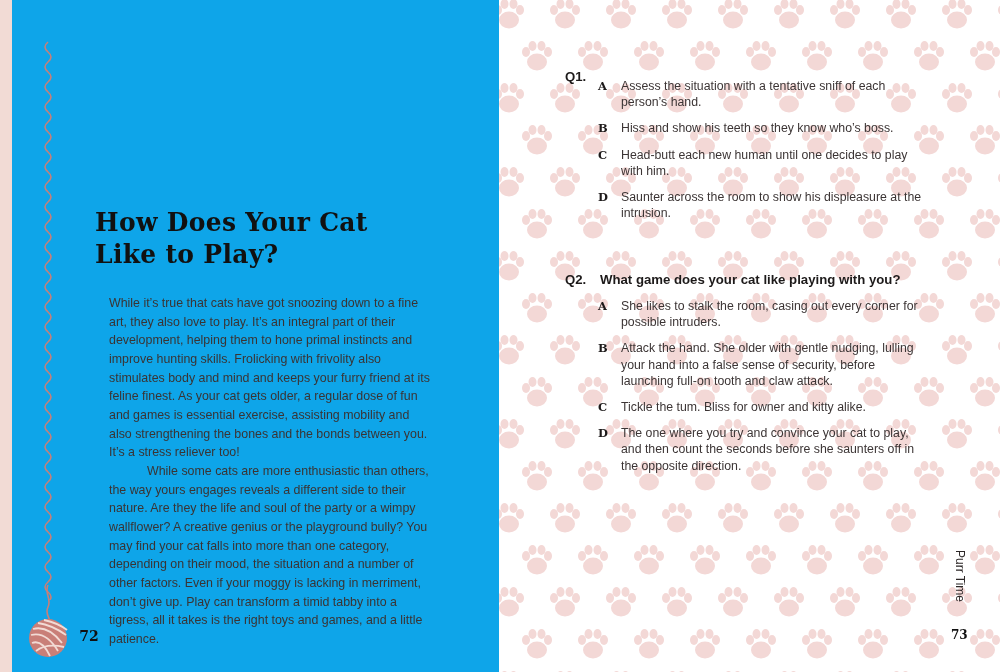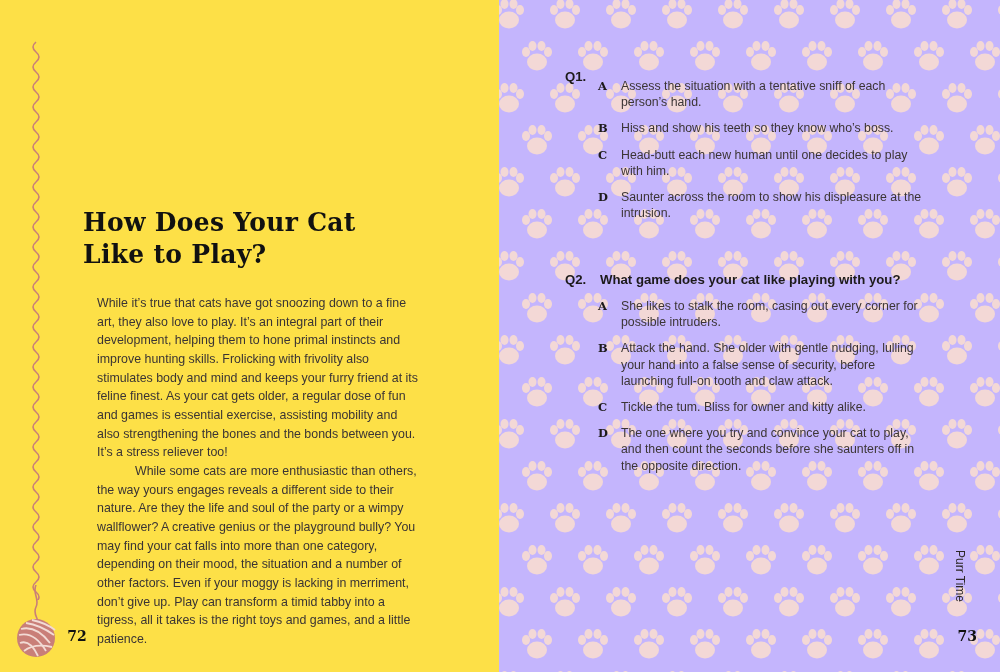--- a/index.html
+++ b/index.html
@@ -1,19 +1,19 @@
 <!DOCTYPE html>
 <html><head>
 <meta charset="utf-8">
 <style>
   html, body { margin:0; padding:0; }
   body { width:1000px; height:672px; position:relative; overflow:hidden; background:#f2dbd5; }
   .page { position:absolute; top:0; height:672px; }
-  .left { left:0; width:499px; background:#fde047; }
-  .right { left:499px; width:501px; background:#c4b5fd; overflow:hidden; }
+  .left { left:12px; width:499px; background:#0ea5e9; }
+  .right { left:499px; width:501px; background:#ffffff; overflow:hidden; }
   .paws { position:absolute; left:0; top:0; width:501px; height:672px; }
   .wave { position:absolute; left:26px; top:40px; }
   .heading {
     position:absolute; left:83px; top:207px; width:330px;
     font-family:"DejaVu Serif", serif; font-weight:bold;
     font-size:25px; line-height:30px; color:#111; margin:0; letter-spacing:0.3px;
     transform:scaleY(1.05); transform-origin:top left;
   }
   .body-text {
     position:absolute; left:84px; top:281px; width:326px;
@@ -32,22 +32,22 @@
   .q-num { position:absolute; left:0; top:0; font-weight:bold; font-size:13.2px; line-height:17px; color:#1d1a1a; }
   .q-text { margin-left:35px; font-weight:bold; font-size:13.2px; line-height:17px; color:#1d1a1a; width:335px; }
   .options { margin:10px 0 0 33px; padding:0; list-style:none; }
   .option { position:relative; padding-left:23px; font-size:12.3px; line-height:16.2px; color:#3c3535; margin-bottom:10px; width:310px; }
   .opt-letter { position:absolute; left:0; top:0; font-family:"DejaVu Serif", serif; font-weight:bold; font-size:11.5px; color:#1d1a1a; }
   .running {
     position:absolute; left:953px; top:550px;
     writing-mode:vertical-rl; font-family:"Liberation Sans", sans-serif; font-size:12px; color:#2b2626;
   }
   .pnum-right {
-    position:absolute; left:951px; top:628px; width:26px; text-align:right;
-    font-family:"DejaVu Serif", serif; font-weight:bold; font-size:14px; color:#111;
+    position:absolute; left:951px; top:628px; width:26px; text-align:left;
+    font-family:"DejaVu Serif", serif; font-weight:bold; font-size:12px; color:#111;
   }
 </style>
 </head>
 <body>
 
 <div class="page left">
   <svg class="wave" width="20" height="560" viewBox="0 0 20 560">
     <path id="wavepath" d="M10 2 Q4 7 10 12 Q16 17 10 22 Q4 27 10 32 Q16 37 10 42 Q4 47 10 52 Q16 57 10 62 Q4 67 10 72 Q16 77 10 82 Q4 87 10 92 Q16 97 10 102 Q4 107 10 112 Q16 117 10 122 Q4 127 10 132 Q16 137 10 142 Q4 147 10 152 Q16 157 10 162 Q4 167 10 172 Q16 177 10 182 Q4 187 10 192 Q16 197 10 202 Q4 207 10 212 Q16 217 10 222 Q4 227 10 232 Q16 237 10 242 Q4 247 10 252 Q16 257 10 262 Q4 267 10 272 Q16 277 10 282 Q4 287 10 292 Q16 297 10 302 Q4 307 10 312 Q16 317 10 322 Q4 327 10 332 Q16 337 10 342 Q4 347 10 352 Q16 357 10 362 Q4 367 10 372 Q16 377 10 382 Q4 387 10 392 Q16 397 10 402 Q4 407 10 412 Q16 417 10 422 Q4 427 10 432 Q16 437 10 442 Q4 447 10 452 Q16 457 10 462 Q4 467 10 472 Q16 477 10 482 Q4 487 10 492 Q16 497 10 502 Q4 507 10 512 Q16 517 10 522 Q4 527 10 532 Q16 537 10 542 Q4 547 10 552 Q16 557 10 562" fill="none" stroke="#c97f78" stroke-width="1.6"></path>
   </svg>
 

